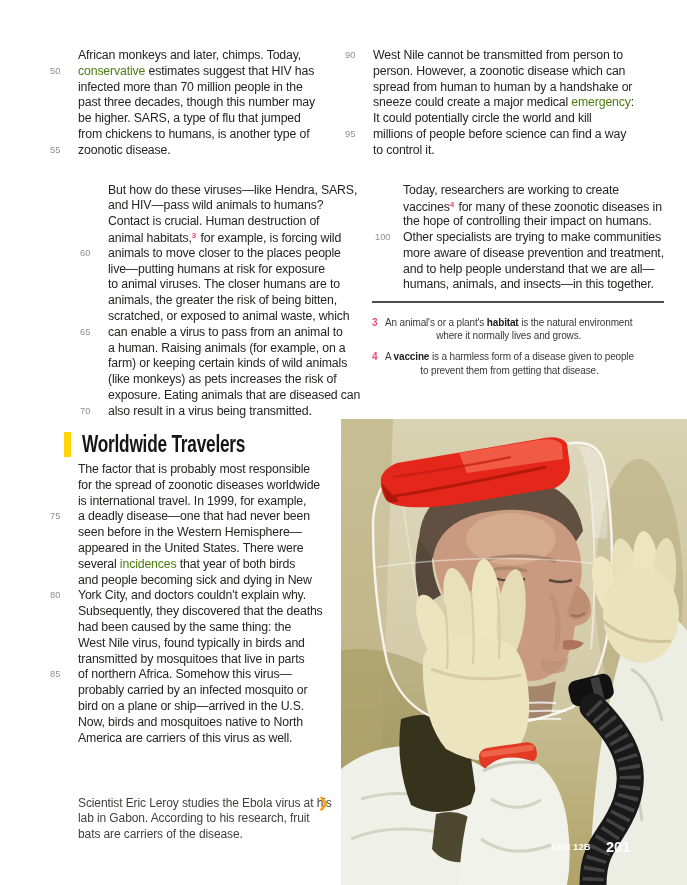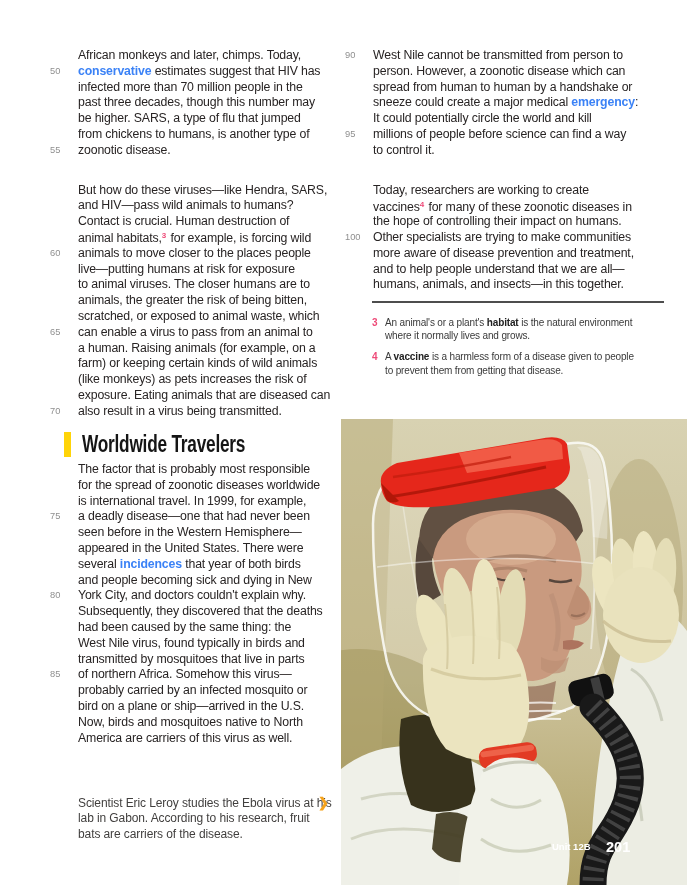--- a/index.html
+++ b/index.html
@@ -2,44 +2,44 @@
 <html><head>
 <meta charset="utf-8">
 <style>
   html,body{margin:0;padding:0;}
   body{width:687px;height:885px;background:#ffffff;font-family:"Liberation Sans",sans-serif;}
   .page{position:absolute;top:0;left:0;width:687px;height:885px;background:#fff;overflow:hidden;}
 
   
   .col{position:absolute;}
   .para{margin:0;}
-  .para + .para{margin-top:24px;}
+  .para + .para{margin-top:24px;margin-left:30px;}
   .line{display:flex;align-items:center;height:15.8px;line-height:15.8px;white-space:nowrap;}
   .lnum{flex:none;width:32px;box-sizing:border-box;padding-left:4px;font-size:9.3px;color:#8f8f8f;}
   .ltxt{font-size:12.3px;letter-spacing:-0.15px;color:#282424;}
-  .kw{color:#3b82f6;font-weight:700;}
+  .kw{color:#4d7c0f;font-weight:400;}
   .sup{color:#ee4a78;font-weight:700;font-size:8px;vertical-align:4px;letter-spacing:0;margin-right:1px;}
   .bold{font-weight:700;color:#222;}
 
   .col-left-top{left:46px;top:48px;width:300px;}
   .col-left-bottom{left:46px;top:462px;width:300px;}
   .col-right{left:341px;top:48px;width:330px;}
 
   
   .heading{position:absolute;left:64px;top:431px;display:flex;align-items:flex-start;}
   .hbar{flex:none;width:7px;height:25px;background:#ffd408;margin-right:11px;margin-top:1px;}
   .heading h1{margin:0;font-size:23px;line-height:26px;font-weight:700;color:#151515;
               letter-spacing:-0.3px;transform:scaleX(0.75);transform-origin:left center;white-space:nowrap;}
 
   
   .fn-rule{position:absolute;left:372px;top:301px;width:292px;height:2px;background:#4d4d4d;}
   .footnotes{position:absolute;left:372px;top:316px;width:305px;}
   .fn{display:flex;margin-bottom:8px;}
   .fn-num{flex:none;width:13px;font-size:10px;font-weight:700;color:#ee4a78;line-height:13.2px;}
-  .fn-lines{min-width:0;}
+  .fn-lines{min-width:0;text-align:center;}
   .fn-line{font-size:10px;line-height:13.2px;letter-spacing:-0.15px;color:#3a3a3a;white-space:nowrap;}
 
   
   .caption{position:absolute;left:78px;top:796px;}
   .cap-line{font-size:12px;line-height:15.4px;letter-spacing:-0.1px;color:#413f3e;white-space:nowrap;}
   .chevron{position:absolute;left:318px;top:795px;font-size:13px;font-weight:700;color:#f5a31d;}
 
   
   .photo{position:absolute;left:341px;top:419px;width:346px;height:466px;display:block;}
   .photo text{font-family:"Liberation Sans",sans-serif;}

